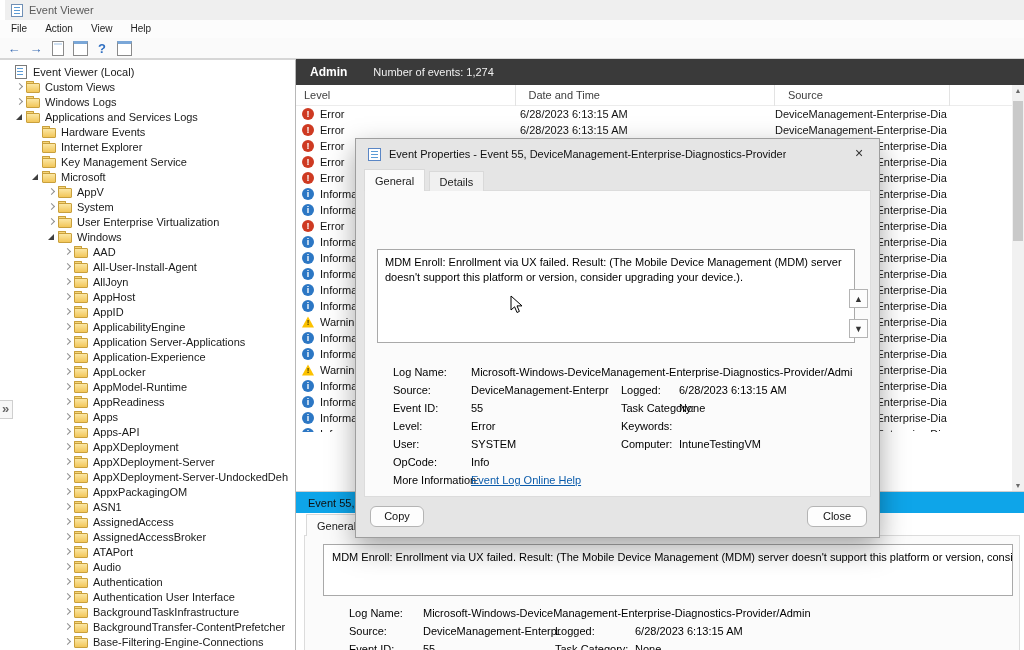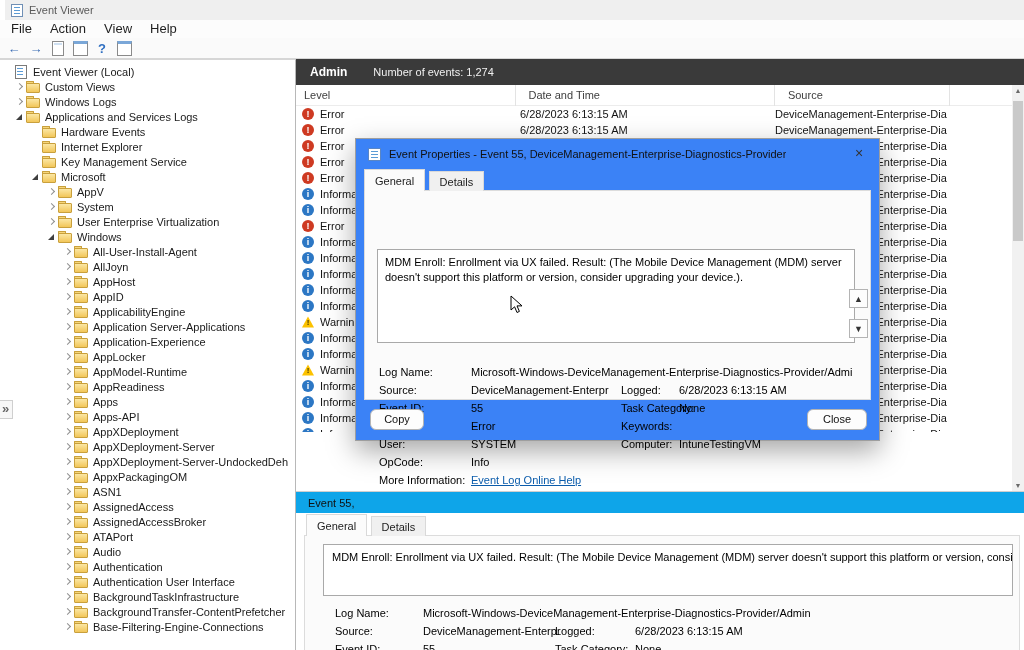--- a/index.html
+++ b/index.html
@@ -6,21 +6,21 @@
   html,body { width:1024px; height:650px; overflow:hidden; }
   body { font-family:"Liberation Sans","DejaVu Sans",sans-serif; background:#fff; position:relative; }
 
   
   .titlebar { position:absolute; top:0; left:5px; right:0; height:20px; background:#efefef; display:flex; align-items:center; padding-left:6px; }
   .app-icon { width:12px; height:13px; background:#fff; border:1px solid #6f8fb5; position:relative; margin-right:6px; }
   .app-icon::after { content:""; position:absolute; left:2px; top:2px; right:2px; height:7px;
     background:repeating-linear-gradient(to bottom,#5b9bd5 0 1px,transparent 1px 3px); }
   .title-text { font-size:11px; color:#5a5a5a; }
   .menubar { position:absolute; top:20px; left:0; right:0; height:18px; background:#fcfcfc; display:flex; align-items:center; padding-left:2px; }
-  .menu-item { font-size:13px; color:#1f1f1f; padding:0 9px; line-height:18px; cursor:default;text-align:right; }
+  .menu-item { font-size:10px; color:#1f1f1f; padding:0 9px; line-height:18px; cursor:default;text-align:right; }
   .toolbar { position:absolute; top:38px; left:0; right:0; height:21px; background:#fafafa; border-bottom:1px solid #d6d6d6; display:flex; align-items:center; padding-left:4px; gap:2px; }
   .tb-icon { width:20px; height:18px; display:flex; align-items:center; justify-content:center; font-size:13px; font-weight:bold; color:#3f6fb5; position:relative; }
   .tb-doc::before { content:""; width:10px; height:13px; background:#fff; border:1px solid #8a8a8a; box-shadow:inset 0 0 0 1px #fff, inset 0 3px 0 0 #cfe0f2; }
   .tb-win::before { content:""; width:13px; height:11px; background:#fff; border:1px solid #8a8a8a; border-top:3px solid #7aa7d8; }
   .tb-help { color:#2f6fc1; }
 
   
   .tree-pane { position:absolute; top:59px; left:0; width:296px; bottom:0; background:#fff; border-right:1px solid #b8b8b8; border-top:1px solid #d6d6d6; padding-top:4px; overflow:hidden; }
   .tnode { height:15px; display:flex; align-items:center; white-space:nowrap; cursor:default; }
   .tind { display:inline-block; height:1px; flex:none; }
@@ -66,38 +66,38 @@
   .sarrow-up { top:2px; } .sarrow-down { bottom:2px; }
   .vthumb { position:absolute; left:1px; right:1px; top:16px; height:140px; background:#c9c9c9; }
 
   
   .tabs { height:22px; white-space:nowrap; z-index:3; }
   .tab { display:inline-block; height:20px; line-height:20px; padding:0 10px; font-size:11px; background:#f0f0f0; border:1px solid #d9d9d9; border-bottom:none; color:#222; vertical-align:bottom; margin-right:-1px; }
   .tab-active { background:#fbfbfb; height:22px; line-height:22px; position:relative; z-index:3; }
 
   
   .f-row { position:relative; height:18px; font-size:11px; color:#000; white-space:nowrap; }
-  .f-label  { position:absolute; left:0; line-height:18px; }
+  .f-label  { position:absolute; left:14px; line-height:18px; }
   .f-value  { position:absolute; line-height:18px; }
   .f-label2 { position:absolute; line-height:18px; }
   .f-value2 { position:absolute; line-height:18px; }
   .v-link { color:#0b5cab; text-decoration:underline; cursor:pointer; }
 
   
   .pv-header { position:absolute; top:432px; left:0; right:0; height:22px; background:#0ea5e9; border-top:1px solid #cfcfcf; font-size:11px; color:#111; line-height:22px; padding-left:12px; }
   .pv-tabs { position:absolute; top:455px; left:10px; }
   .pv-page { position:absolute; top:476px; left:8px; right:4px; bottom:0; background:#fbfbfb; border:1px solid #dcdcdc; border-bottom:none; }
   .pv-msg { position:absolute; left:18px; top:8px; right:6px; height:52px; background:#fff; border:1px solid #a9a9a9; padding:6px 8px; font-size:11px; color:#000; white-space:nowrap; overflow:hidden; }
   .pv-fields { position:absolute; left:30px; top:68px; right:8px; }
   .pv-fields .f-value  { left:88px; }
   .pv-fields .f-label2 { left:220px; }
   .pv-fields .f-value2 { left:300px; }
 
   
-  .dialog { position:absolute; left:355px; top:138px; width:525px; height:303px; background:#3b82f6; border:1px solid #9e9e9e; box-shadow:0 10px 26px rgba(0,0,0,.35); z-index:10; }
+  .dialog { position:absolute; left:355px; top:138px; width:525px; height:400px; background:#e5e5e5; border:1px solid #9e9e9e; box-shadow:0 10px 26px rgba(0,0,0,.35); z-index:10; }
   .dlg-titlebar { position:absolute; top:0; left:0; right:0; height:30px; display:flex; align-items:center; padding-left:12px; }
   .dlg-icon { width:13px; height:13px; background:#fff; border:1px solid #5a86c5; position:relative; margin-right:8px; flex:none; }
   .dlg-icon::after { content:""; position:absolute; left:2px; top:2px; right:2px; height:7px;
     background:repeating-linear-gradient(to bottom,#5b9bd5 0 1px,transparent 1px 3px); }
   .dlg-title { font-size:11px; color:#111; white-space:nowrap; overflow:hidden; }
   .dlg-close { position:absolute; right:10px; top:4px; width:20px; height:20px; text-align:center; line-height:20px; font-size:14px; color:#333; cursor:pointer; }
   .dlg-tabs { position:absolute; left:8px; top:30px; }
   .dlg-page { position:absolute; left:8px; right:8px; top:51px; bottom:40px; background:#fbfbfb; border:1px solid #dcdcdc; }
   .dlg-msg { position:absolute; left:12px; top:58px; width:478px; height:94px; background:#fff; border:1px solid #a9a9a9; padding:5px 7px; font-size:11px; line-height:15px; color:#000; overflow:hidden; }
   .dlg-fields { position:absolute; left:14px; top:172px; right:14px; }
@@ -237,20 +237,26 @@
       <span class="tlabel">User Enterprise Virtualization</span>
     </div>
 
     <div class="tnode">
       <span class="tind ind-3"></span>
       <span class="tarrow arr-expanded"></span>
       <span class="tico tico-folder"></span>
       <span class="tlabel">Windows</span>
     </div>
 
+    <div class="tnode">
+      <span class="tind ind-4"></span>
+      <span class="tarrow arr-collapsed"></span>
+      <span class="tico tico-folder"></span>
+      <span class="tlabel">AAD</span>
+    </div>
 
     <div class="tnode">
       <span class="tind ind-4"></span>
       <span class="tarrow arr-collapsed"></span>
       <span class="tico tico-folder"></span>
       <span class="tlabel">All-User-Install-Agent</span>
     </div>
 
     <div class="tnode">
       <span class="tind ind-4"></span>

